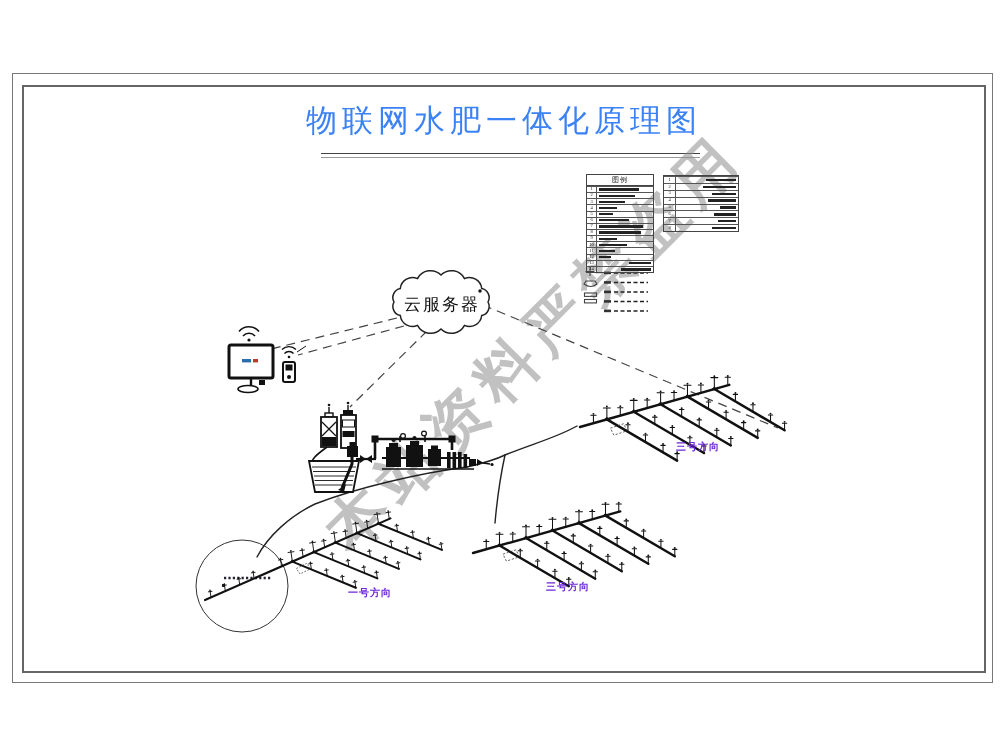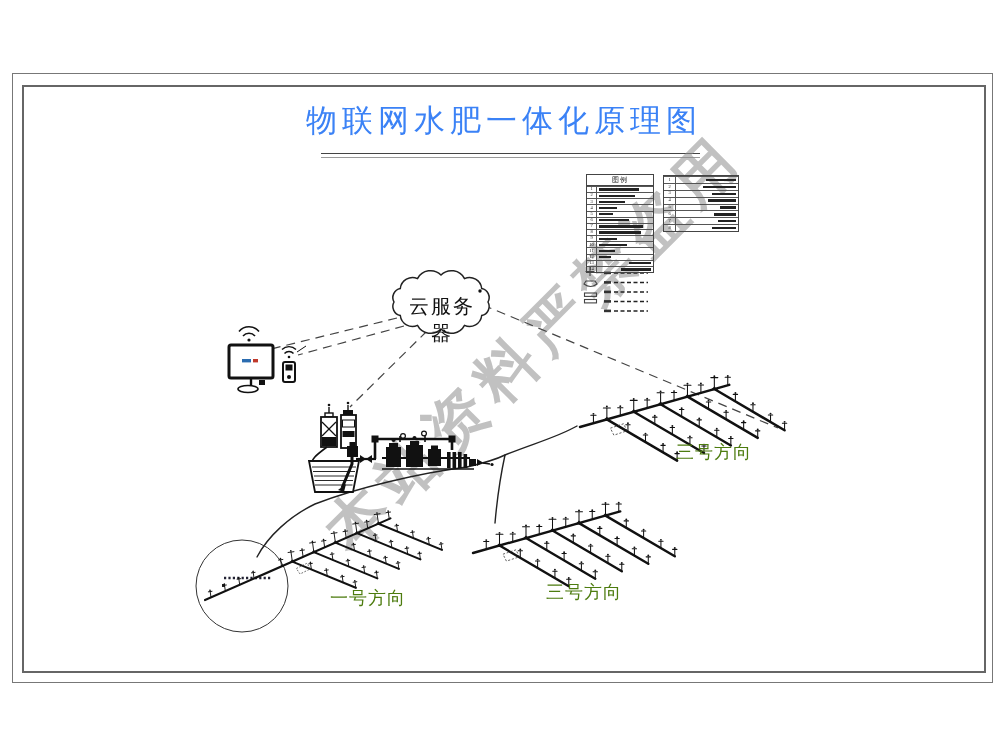--- a/index.html
+++ b/index.html
@@ -16,25 +16,25 @@
   .title-underline{position:absolute;left:321px;top:153px;width:379px;height:3px;
                    border-top:1.8px solid #444;border-bottom:1px solid #999;}
   
   .watermark{position:absolute;left:185px;top:303px;width:700px;text-align:center;
              font-size:60px;letter-spacing:10px;color:#8f8f8f;opacity:0.55;
              white-space:nowrap;transform:rotate(-45deg);z-index:1;font-weight:600;}
   
   #diagram{position:absolute;left:0;top:0;z-index:2;}
   
   .cloud-label{position:absolute;left:403px;top:293px;width:78px;text-align:center;
-               font-size:20px;letter-spacing:2px;color:#111;z-index:3;}
-  
-  .field-label{position:absolute;font-size:18px;font-weight:400;color:#4d7c0f;
+               font-size:17px;letter-spacing:2px;color:#111;z-index:3;}
+  
+  .field-label{position:absolute;font-size:10px;font-weight:700;color:#6d28d9;
                letter-spacing:1px;z-index:3;}
-  .fl1{left:330px;top:586px;} .fl2{left:546px;top:580px;} .fl3{left:676px;top:440px;}
+  .fl1{left:348px;top:586px;} .fl2{left:546px;top:580px;} .fl3{left:676px;top:440px;}
   
   .legend-a{position:absolute;left:586px;top:174px;width:66px;border:1px solid #444;
             background:rgba(255,255,255,0.0);z-index:3;}
   .legend-a .lg-head{height:10px;line-height:10px;text-align:center;font-size:7px;
             color:#111;border-bottom:1px solid #444;letter-spacing:1px;}
   .legend-b{position:absolute;left:663px;top:175px;width:74px;border:1px solid #444;z-index:3;}
   .lg-row{display:flex;align-items:center;border-top:0.5px solid #555;box-sizing:border-box;}
   .legend-a .lg-row{height:6.15px;}
   .legend-b .lg-row{height:6.9px;}
   .lg-num{width:9px;font-size:4.5px;color:#111;text-align:center;line-height:1;

